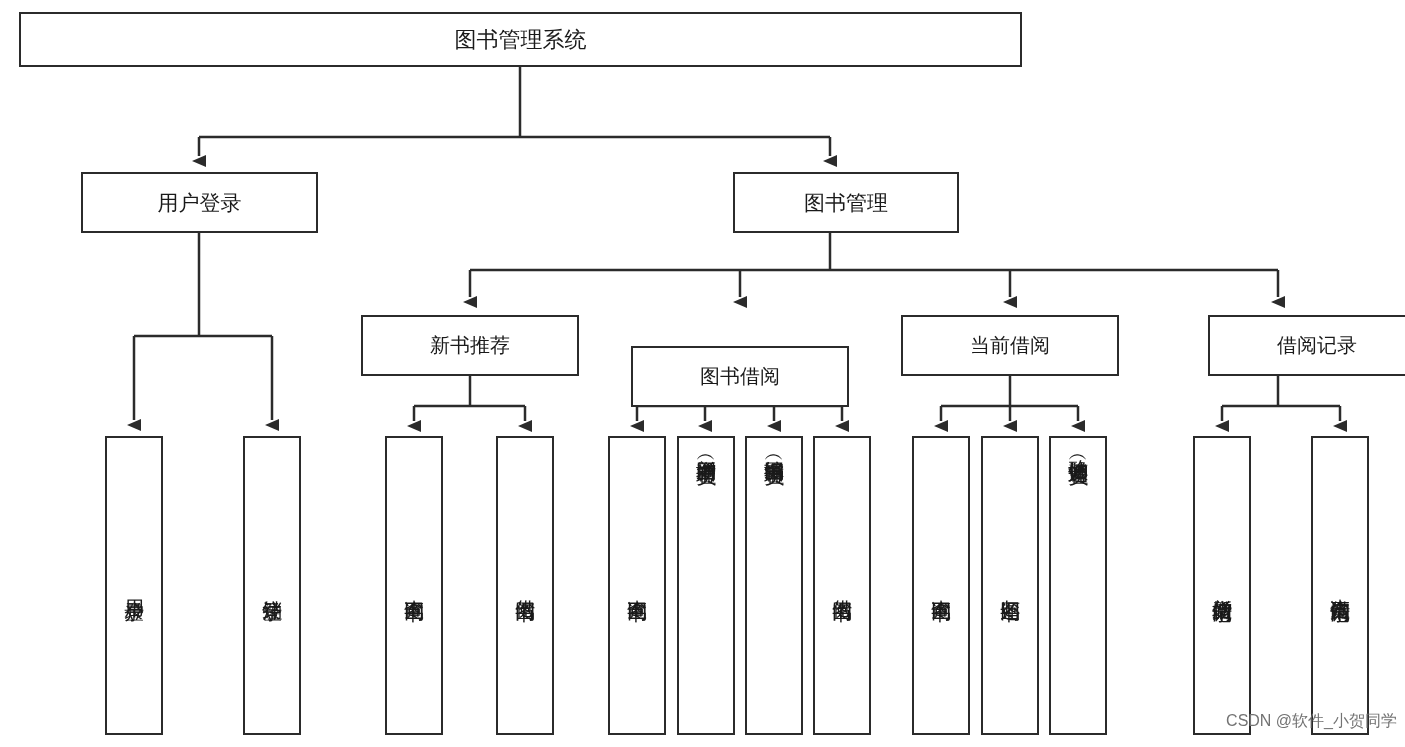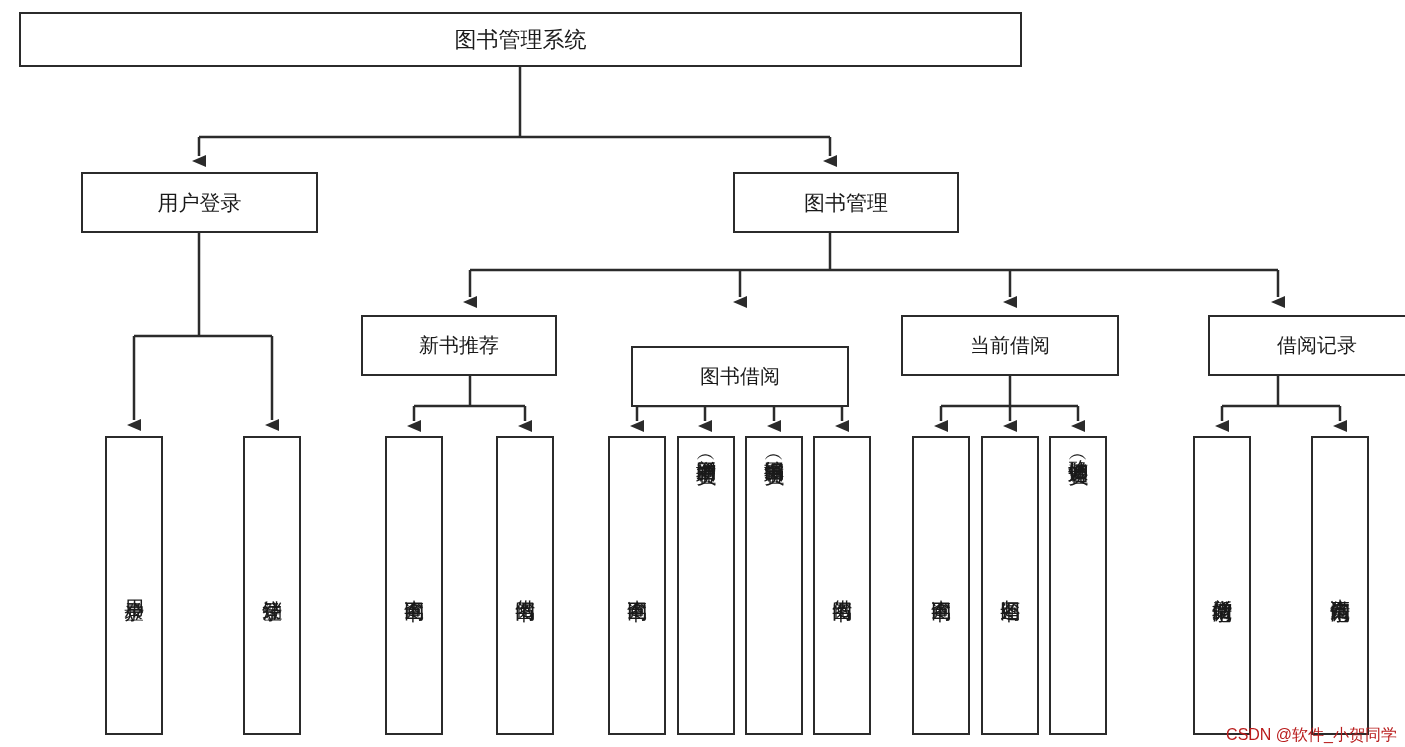--- a/index.html
+++ b/index.html
@@ -61,23 +61,23 @@
     white-space: nowrap;
     color: #1a1a1a;
   }
   .leaf.centered {
     align-items: center;
     padding-top: 0;
   }
   .watermark {
     position: absolute;
     right: 8px;
-    bottom: 1px;
+    bottom: 15px;
     font-size: 16px;
-    color: #b91c1c;
+    color: #737373;
     z-index: 5;
     white-space: nowrap;
   }
 </style>
 </head>
 <body>
 
 <div id="canvas">
 
   <svg class="wires" viewBox="0 0 1405 747">
@@ -134,21 +134,21 @@
     <span>图书管理系统</span>
   </div>
 
   <div class="node level1" style="left:81px; top:172px; width:237px; height:61px;">
     <span>用户登录</span>
   </div>
   <div class="node level1" style="left:733px; top:172px; width:226px; height:61px;text-align:center;">
     <span>图书管理</span>
   </div>
 
-  <div class="node level2" style="left:361px; top:315px; width:196px; height:61px;">
+  <div class="node level2" style="left:361px; top:315px; width:218px; height:61px;">
     <span>新书推荐</span>
   </div>
   <div class="node level2" style="left:631px; top:315px; width:218px; height:61px;margin-top:31px;">
     <span>图书借阅</span>
   </div>
   <div class="node level2" style="left:901px; top:315px; width:218px; height:61px;">
     <span>当前借阅</span>
   </div>
   <div class="node level2" style="left:1169px; top:315px; width:218px; height:61px;margin-left:39px;">
     <span>借阅记录</span>

